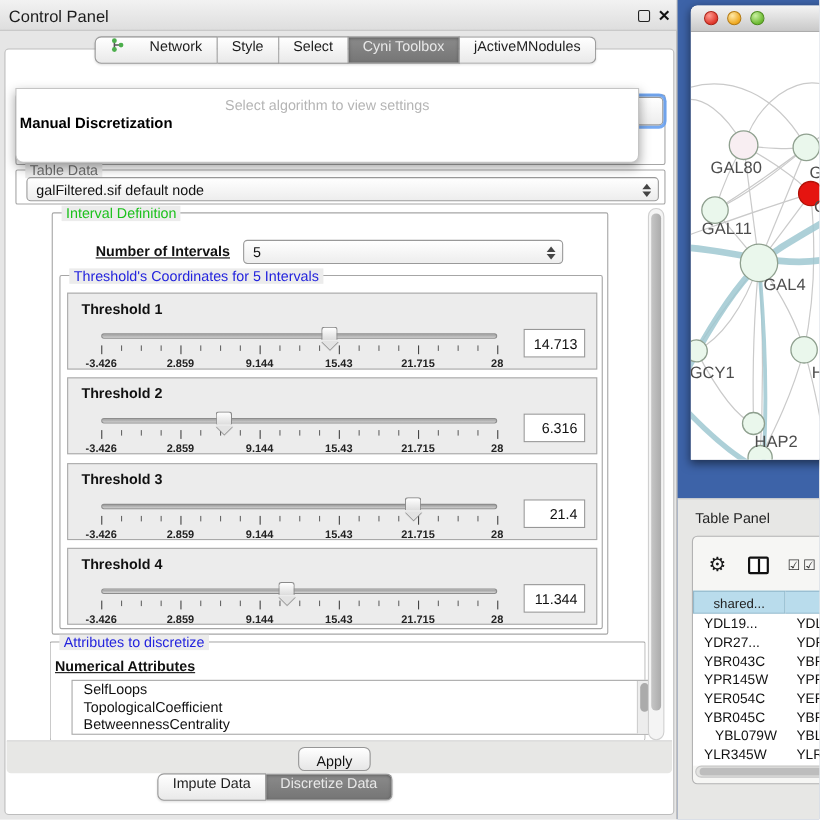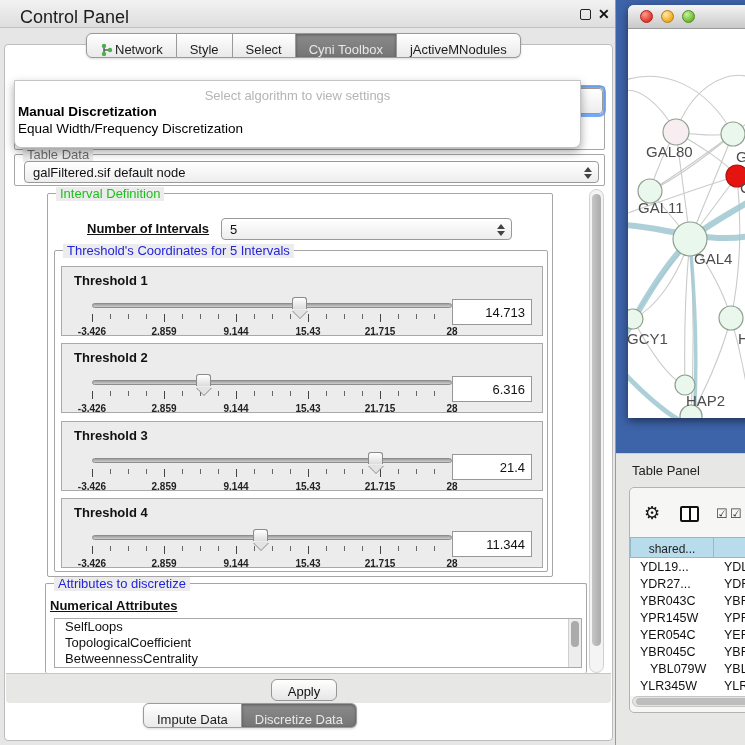--- a/index.html
+++ b/index.html
@@ -3,27 +3,27 @@
 <meta charset="utf-8">
 <style>
   * { margin:0; padding:0; box-sizing:border-box; }
   html,body { width:745px; height:745px; }
   body { font-family:"Liberation Sans", sans-serif; background:#e8e8e8; }
   #root { position:relative; width:745px; height:745px; overflow:hidden; background:#e8e8e8; }
 
   
   .control-panel { position:absolute; left:0; top:0; width:616px; height:745px; background:#e6e6e6; border-right:1px solid #9a9a9a; }
   .cp-titlebar { position:absolute; left:0; top:0; width:100%; height:28px; background:linear-gradient(#f2f2f2,#dedede); border-bottom:1px solid #c2c2c2; }
-  .cp-title { position:absolute; left:20px; top:7px; font-size:18px; color:#1c1c1c; }
+  .cp-title { position:absolute; left:8px; top:7px; font-size:15px; color:#1c1c1c; }
   .float-btn { position:absolute; left:580px; top:9px; width:11px; height:11px; border:1.6px solid #222; border-radius:2px; background:transparent; }
   .close-btn { position:absolute; left:598px; top:6px; font-size:14px; font-weight:bold; color:#111; line-height:16px; }
 
   
   .seg-bar { position:absolute; display:flex; height:25px; z-index:30; filter:drop-shadow(0 1px 1px rgba(0,0,0,.15)); }
-  .seg-tab { display:flex; align-items:flex-end; gap:1px; padding:0 13px; font-size:13px; color:#1d1d1d;
+  .seg-tab { display:flex; align-items:flex-start; gap:22px; padding:0 13px; font-size:13px; color:#1d1d1d;
              background:linear-gradient(#ffffff,#e9e9e9); border:1px solid #9a9a9a; border-left:none; white-space:nowrap; }
   .seg-tab:first-child { border-left:1px solid #9a9a9a; border-radius:6px 0 0 6px; }
   .seg-tab:last-child { border-radius:0 6px 6px 0; }
   .seg-tab.sel { background:linear-gradient(#8b8b8b,#757575); color:var(--tab_selected_fg,#e8e8e8); box-shadow:inset 0 1px 3px rgba(0,0,0,.35); }
   .tabs-top { left:86px; top:33px; }
   .tabs-bottom { left:143px; top:703px; }
 
   .content-panel { position:absolute; left:4px; top:44px; width:609px; height:697px; background:#ffffff; border:1px solid #bdbdbd; border-radius:4px; }
 
   
@@ -61,24 +61,24 @@
   .t-label { position:absolute; left:12px; top:6px; font-size:13px; font-weight:bold; color:#111; }
   .slider { position:absolute; left:30px; top:36px; width:360px; height:30px; }
   .track { position:absolute; left:0; top:0; width:100%; height:5px; border:1px solid #8d8d8d; border-radius:4px; background:linear-gradient(#9d9d9d,#cfcfcf); }
   .thumb { position:absolute; top:-6px; width:15px; height:12px; margin-left:-8px; border:1px solid #8a8a8a; border-bottom:none; border-radius:3px 3px 0 0; background:linear-gradient(#ffffff,#dcdcdc); z-index:3; }
   .thumb::after { content:""; position:absolute; left:-1px; top:12px; border-left:8px solid transparent; border-right:8px solid transparent; border-top:8px solid #e3e3e3; filter:drop-shadow(0 1px 0 #8a8a8a); }
   .ruler { position:absolute; left:0; top:11px; width:100%; height:9px; }
   .tick { position:absolute; width:1px; height:5px; background:#666; }
   .tick.major { height:8px; background:#444; }
   .tick-labels { position:absolute; left:0; top:23px; width:100%; height:12px; }
   .tick-lab { position:absolute; transform:translateX(-50%); font-size:10px; font-weight:bold; color:#222; white-space:nowrap; }
-  .value-box { position:absolute; right:10px; top:32px; width:80px; height:26px; background:#fff; border:1px solid #979797; font-size:13px; color:#111; text-align:right; padding:5px 6px 0 0; }
-
-  
-  .attr-list { position:absolute; background:#fff; border:1px solid #a9a9a9; overflow:hidden; }
+  .value-box { position:absolute; right:10px; top:32px; width:56px; height:26px; background:#fff; border:1px solid #979797; font-size:13px; color:#111; text-align:right; padding:5px 6px 0 0; }
+
+  
+  .attr-list { position:absolute; background:#fff; border:1px solid #a9a9a9; overflow:hidden;margin-left:11px; }
   .list-item { font-size:13px; color:#111; padding-left:10px; line-height:16px; }
   .list-vscroll { position:absolute; right:0; top:0; width:13px; height:100%; background:#ededed; border-left:1px solid #cfcfcf; }
   .list-vscroll .thumb-v { position:absolute; left:2px; top:2px; width:8px; height:26px; background:#ababab; border-radius:4px; }
 
   .apply-strip { position:absolute; left:5px; top:672px; width:607px; height:30px; background:#e7e7e5; border-top:1px solid #c6c6c6; border-radius:0 0 4px 4px; }
   .apply-btn { position:absolute; left:265px; top:5px; width:66px; height:22px; background:linear-gradient(#ffffff,#e6e6e6); border:1px solid #969696; border-radius:6px; font-size:13px; color:#111; text-align:center; padding-top:3px; }
 
   
   .desktop { position:absolute; left:616px; top:0; width:129px; height:745px; background:var(--desktop,#3d63a8); }
   .net-window { position:absolute; left:12px; top:5px; width:150px; height:413px; border-radius:6px 0 0 0; overflow:hidden; box-shadow:0 3px 9px rgba(0,0,0,.5); background:#fff; }
@@ -149,21 +149,20 @@
     <div class="content-panel">
 
       <div class="group" style="left:9px; top:41px; width:591px; height:64px;">
         <span class="group-title gt-gray">Discretization Algorithm</span>
       </div>
       <div class="combo algo-combo"></div>
 
       <div class="popup" style="left:9px; top:35px;">
         <div class="popup-placeholder">Select algorithm to view settings</div>
         <div class="popup-opt bold">Manual Discretization</div>
-        <div class="popup-opt">Equal Width/Frequency Discretization</div>
       </div>
 
       <div class="group" style="left:9px; top:109px; width:591px; height:32px;">
         <span class="group-title gt-gray">Table Data</span>
         <div class="combo" style="left:9px; top:6px; width:575px;">
           <span>galFiltered.sif default node</span>
           <span class="stepper"></span>
         </div>
       </div>
 

